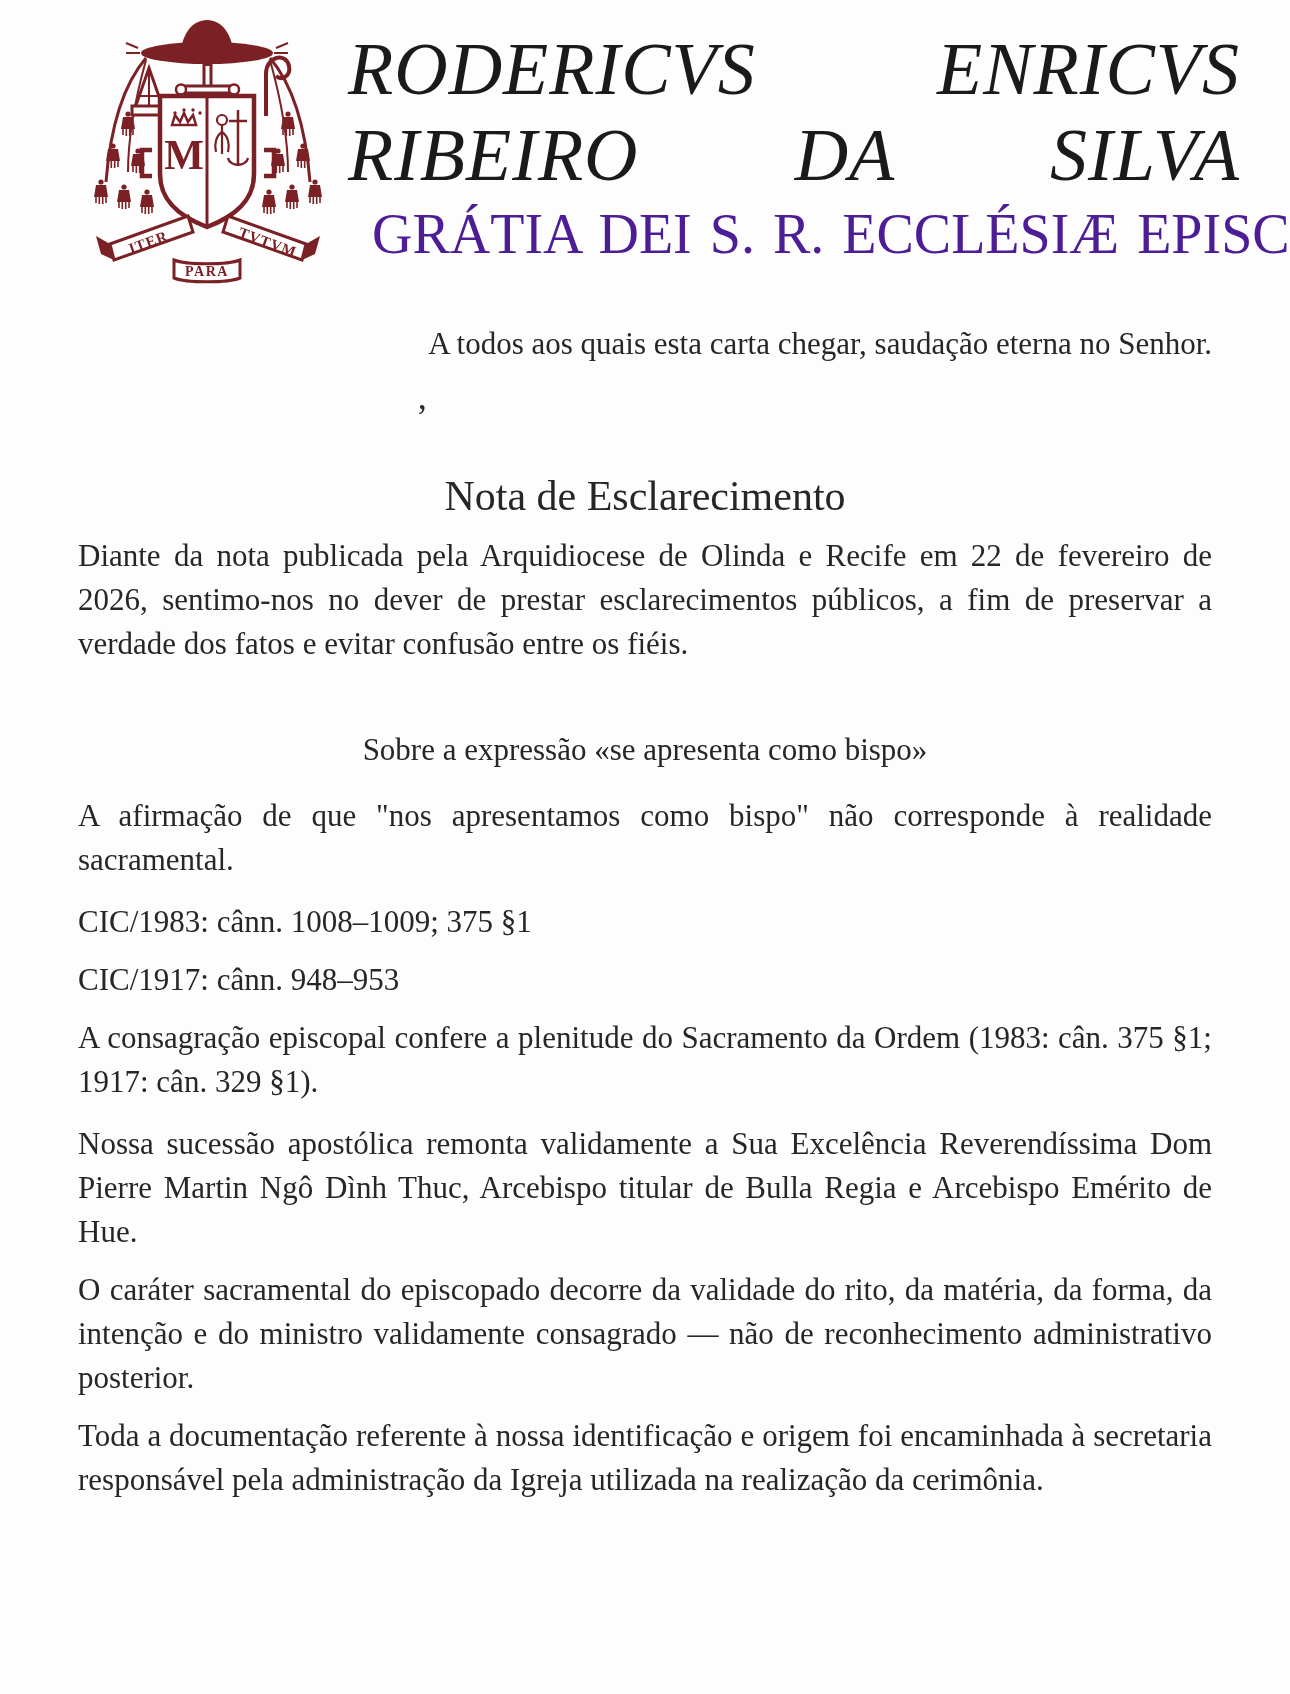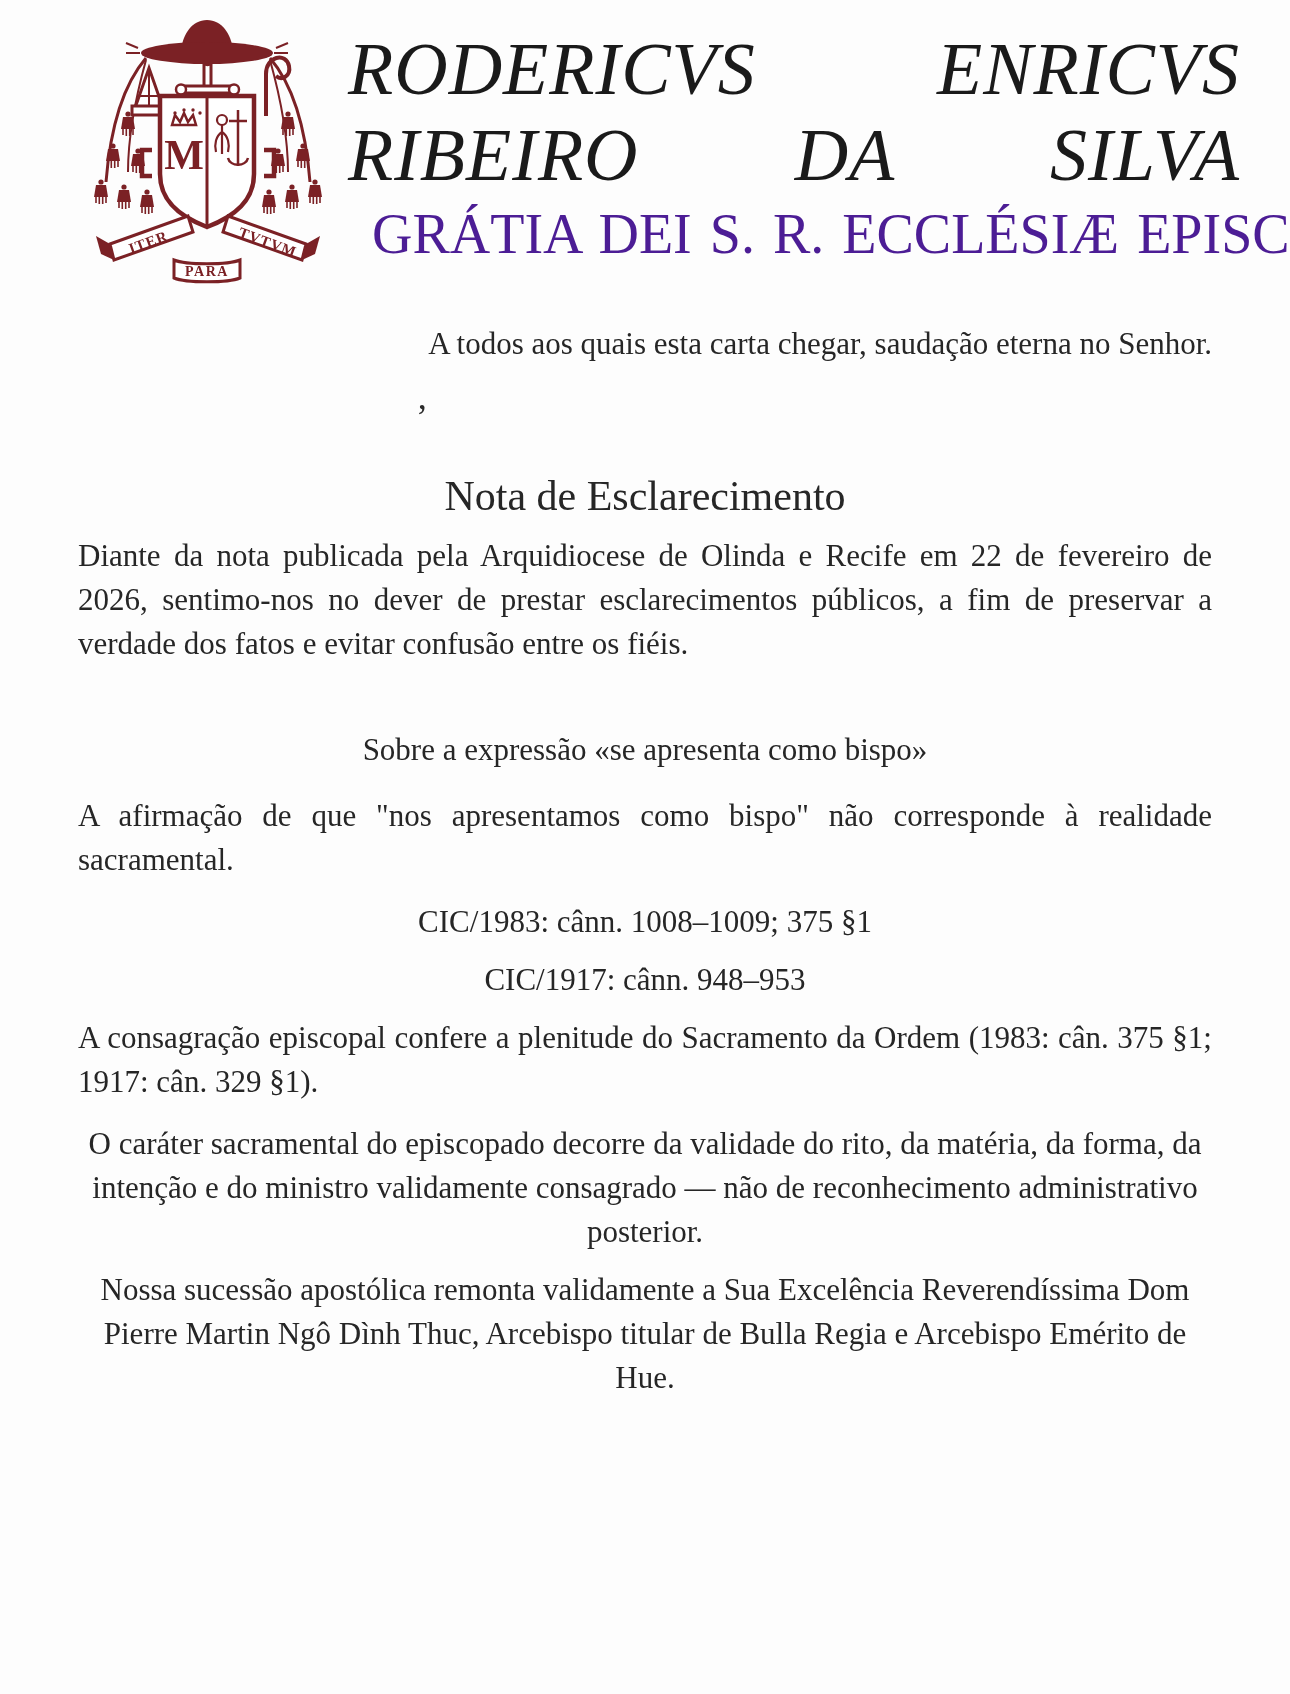--- a/index.html
+++ b/index.html
@@ -24,21 +24,21 @@
     position:absolute;left:78px;top:322px;width:1134px;
     font-size:31px;line-height:44px;color:#262626;
   }
   .letter p{margin:0 0 16px 0;}
   .salutation{text-align:right;margin:0;}
   .stray{margin-top:26px;height:58px;line-height:50px;padding-left:338px;font-size:36px;color:#2b2b2b;}
   .heading{font-size:42px;font-weight:normal;text-align:center;margin:24px 0 16px 0;}
   .heading2{font-size:31px;font-weight:normal;text-align:center;margin:62px 0 22px 0;}
   .just{text-align:justify;}
   .gap-lg{margin-bottom:18px !important;}
-  .gap-sm{margin-bottom:14px !important;text-align:center;}
+  .gap-sm{margin-bottom:14px !important;}
   
   .crest .ln{stroke:#7b2125;fill:none;}
   .crest .fl{fill:#7b2125;stroke:none;}
   .crest .wh{fill:#ffffff;stroke:#7b2125;}
   .crest text{fill:#7b2125;font-family:"Liberation Serif",serif;font-weight:bold;}
 </style>
 </head>
 <body>
 
 <div class="page">
@@ -153,17 +153,18 @@
     <h2 class="heading">Nota de Esclarecimento</h2>
 
     <p class="just gap-lg">Diante da nota publicada pela Arquidiocese de Olinda e Recife em 22 de fevereiro de 2026, sentimo-nos no dever de prestar esclarecimentos públicos, a fim de preservar a verdade dos fatos e evitar confusão entre os fiéis.</p>
 
     <h2 class="heading2">Sobre a expressão «se apresenta como bispo»</h2>
 
     <p class="just gap-lg">A afirmação de que "nos apresentamos como bispo" não corresponde à realidade sacramental.</p>
     <p class="gap-sm">CIC/1983: cânn. 1008–1009; 375 §1</p>
     <p class="gap-sm">CIC/1917: cânn. 948–953</p>
     <p class="just gap-lg">A consagração episcopal confere a plenitude do Sacramento da Ordem (1983: cân. 375 §1; 1917: cân. 329 §1).</p>
+    <p class="just gap-sm">Nossa sucessão apostólica remonta validamente a Sua Excelência Reverendíssima Dom Pierre Martin Ngô Dình Thuc, Arcebispo titular de Bulla Regia e Arcebispo Emérito de Hue.</p>
     <p class="just gap-sm">O caráter sacramental do episcopado decorre da validade do rito, da matéria, da forma, da intenção e do ministro validamente consagrado — não de reconhecimento administrativo posterior.</p>
-    <p class="just gap-sm">Nossa sucessão apostólica remonta validamente a Sua Excelência Reverendíssima Dom Pierre Martin Ngô Dình Thuc, Arcebispo titular de Bulla Regia e Arcebispo Emérito de Hue.</p>
+    <p class="just">Toda a documentação referente à nossa identificação e origem foi encaminhada à secretaria responsável pela administração da Igreja utilizada na realização da cerimônia.</p>
 
   </div>
 </div>
 
 </body></html>

